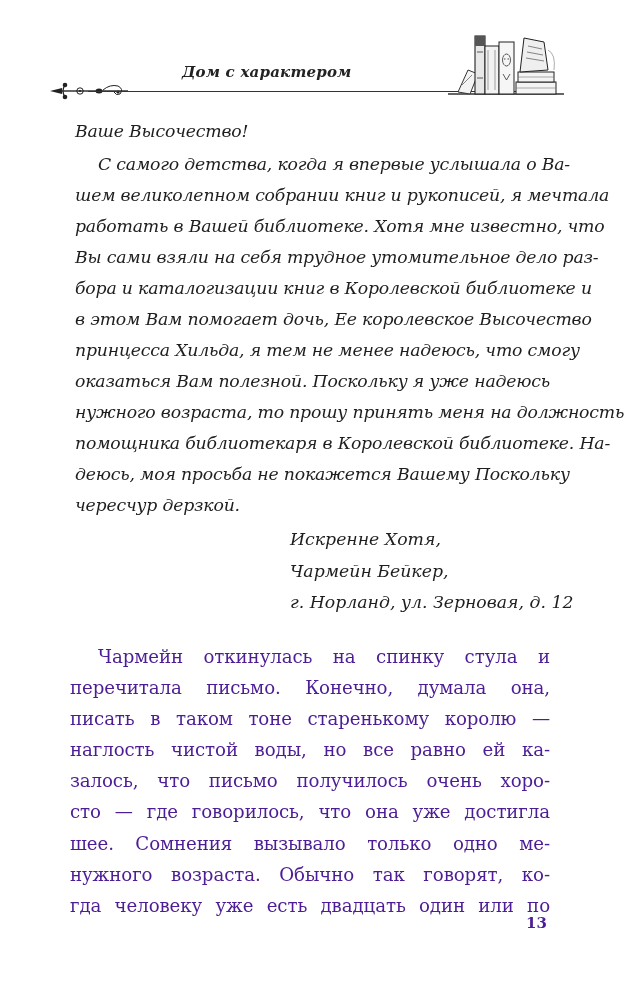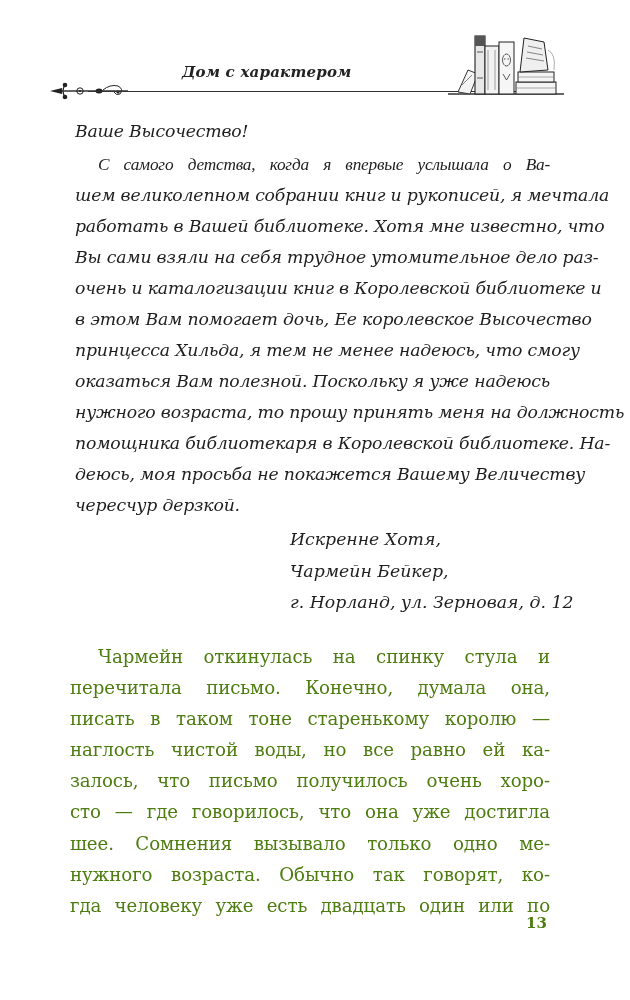--- a/index.html
+++ b/index.html
@@ -23,42 +23,42 @@
   
   .letter {
     position: absolute; left: 75px; top: 116px; width: 475px;
     font-family: "DejaVu Serif", serif; font-style: italic;
     font-size: 17.3px; line-height: 31px; color: #1e1e1e;
     letter-spacing: -0.2px;
   }
   .letter .line { display: block; white-space: nowrap; text-align: justify; text-align-last: justify; height: 31px; }
   .letter .line.last { text-align-last: left; }
   .letter .salutation { display: block; height: 33px; text-align-last: left; }
-  .letter .indent { padding-left: 23px; font-family: Liberation Serif, serif; }
+  .letter .indent { padding-left: 23px; }
 
   .signature {
     position: absolute; left: 290px; top: 524px; width: 300px;
     font-family: "DejaVu Serif", serif; font-style: italic;
     font-size: 17.3px; line-height: 31.5px; color: #1e1e1e;
   }
   .signature span { display: block; white-space: nowrap; }
 
   
   .prose {
     position: absolute; left: 70px; top: 641px; width: 480px;
     font-family: "DejaVu Serif", serif;
-    font-size: 18.2px; line-height: 31.1px; color: #4d7c0f;
+    font-size: 18.2px; line-height: 31.1px; color: #4c1d95;
     letter-spacing: -0.1px;
   }
   .prose .line { display: block; white-space: nowrap; text-align: justify; text-align-last: justify; height: 31.1px; }
   .prose .indent { padding-left: 28px; }
 
   .page-number {
     position: absolute; left: 526px; top: 914px;
-    font-family: "DejaVu Serif", serif; font-weight: bold; font-size: 15px; color: #4d7c0f;
+    font-family: "DejaVu Serif", serif; font-weight: bold; font-size: 15px; color: #4c1d95;
   }
 </style>
 </head>
 <body>
 
 <div class="page">
 
   <div class="run-header">
     <svg class="ornament" viewBox="0 0 80 22">
       <path d="M2 11 L14 8 L14 14 Z" fill="#222"></path>
@@ -109,27 +109,27 @@
       <path d="M100 20 Q108 24 106 40" fill="none" stroke="#888" stroke-width="0.7"></path>
     </svg>
   </div>
 
   <div class="letter">
     <span class="salutation">Ваше Высочество!</span>
     <span class="line indent">С самого детства, когда я впервые услышала о Ва-</span>
     <span class="line">шем великолепном собрании книг и рукописей, я мечтала</span>
     <span class="line">работать в Вашей библиотеке. Хотя мне известно, что</span>
     <span class="line">Вы сами взяли на себя трудное утомительное дело раз-</span>
-    <span class="line">очень и каталогизации книг в Королевской библиотеке и</span>
+    <span class="line">бора и каталогизации книг в Королевской библиотеке и</span>
     <span class="line">в этом Вам помогает дочь, Ее королевское Высочество</span>
     <span class="line">принцесса Хильда, я тем не менее надеюсь, что смогу</span>
     <span class="line">оказаться Вам полезной. Поскольку я уже надеюсь</span>
     <span class="line">нужного возраста, то прошу принять меня на должность</span>
     <span class="line">помощника библиотекаря в Королевской библиотеке. На-</span>
-    <span class="line">деюсь, моя просьба не покажется Вашему Величеству</span>
+    <span class="line">деюсь, моя просьба не покажется Вашему Поскольку</span>
     <span class="line last">чересчур дерзкой.</span>
   </div>
 
   <div class="signature">
     <span>Искренне Хотя,</span>
     <span>Чармейн Бейкер,</span>
     <span>г. Норланд, ул. Зерновая, д. 12</span>
   </div>
 
   <div class="prose">

